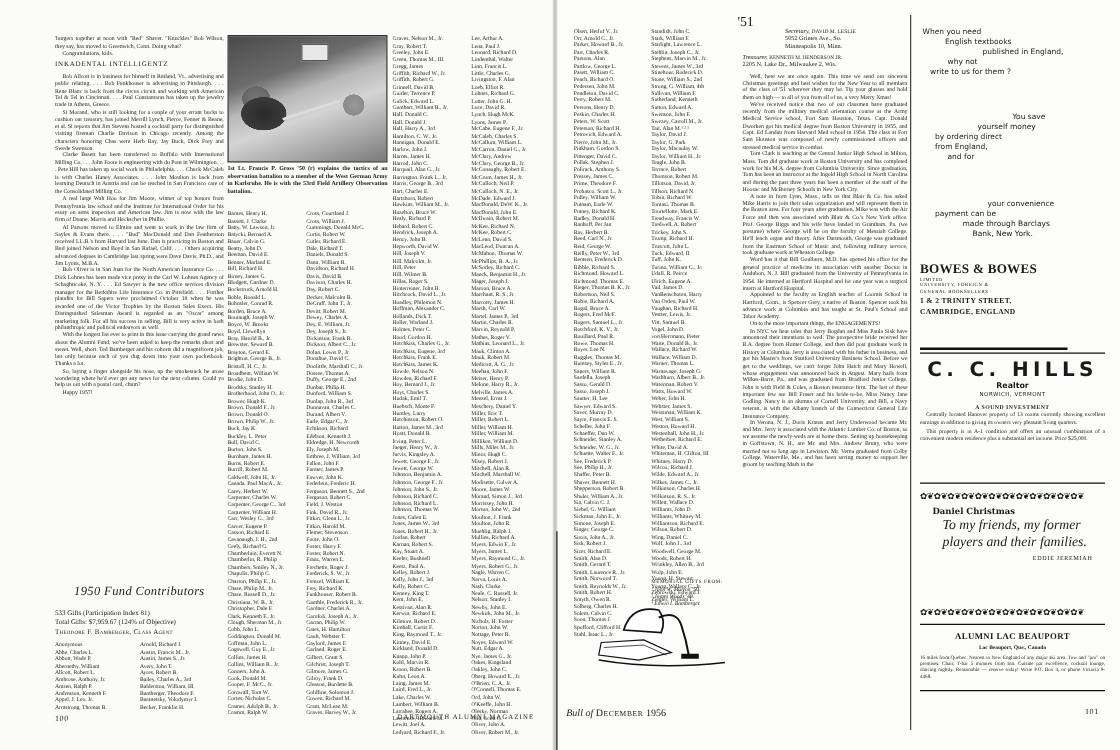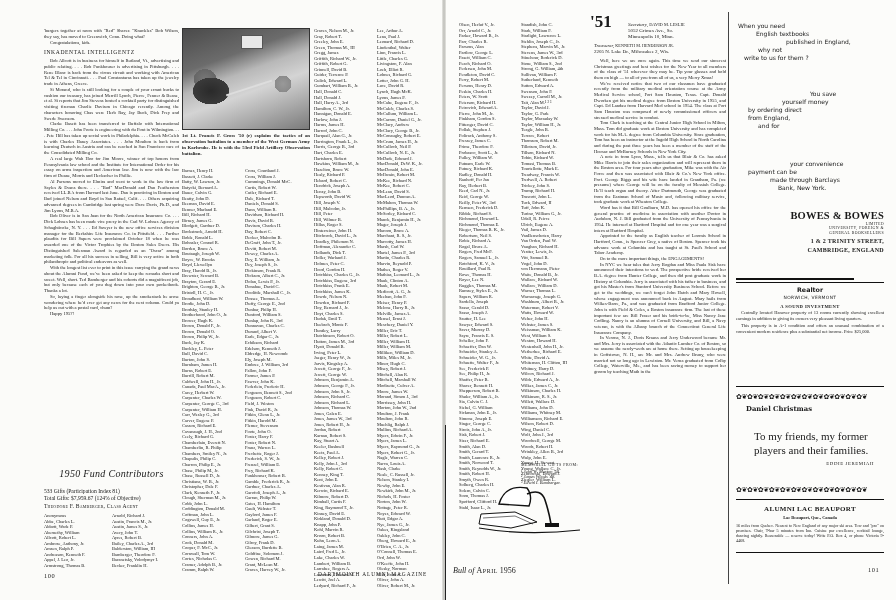--- a/index.html
+++ b/index.html
@@ -29,46 +29,46 @@
 .fund-lines{position:absolute;left:44px;top:488px;width:135px;font-size:5.6px;line-height:7.4px}
 .fund-lines .caps{font-variant:small-caps;letter-spacing:.2px}
 .page-num{position:absolute;font-size:6.4px;letter-spacing:.5px}
 .mag-footer{position:absolute;left:318px;top:571px;font-size:5.4px;letter-spacing:.9px}
 .issue{position:absolute;left:453px;top:566px;font-size:8px}
 .issue i{font-style:italic}
 .issue .sc{font-variant:small-caps;letter-spacing:.5px}
 .memorial-head{font-size:4px;letter-spacing:.5px;margin-bottom:1px}
 .memorial div{font-style:italic}
 .lamp{position:absolute;left:475px;top:478px;width:110px;height:60px}
-.class-num{position:absolute;left:590px;top:12px;font-size:17px;font-weight:bold}
+.class-num{position:absolute;left:590px;top:12px;font-size:11px;font-weight:normal}
 .class-sec{position:absolute;left:628px;top:22px;font-size:5px;line-height:6.1px}
 .class-sec .sc{font-variant:small-caps;font-size:4.4px}
 .class-tre{position:absolute;left:594px;top:43px;font-size:5px;line-height:6.1px}
 .class-tre i{font-style:italic}
 .col-rule{position:absolute;left:728px;top:12px;width:1px;height:572px;background:#444}
 .ad{position:absolute;left:736px;width:148px}
 .ad1{top:22px;height:222px;font-family:"DejaVu Sans",sans-serif;font-size:6px;line-height:8.4px}
 .ad1 div{position:absolute;white-space:nowrap}
-.bowes{top:258px;text-align:right}
+.bowes{top:258px;text-align:left}
 .bowes .big{font-size:10.5px;font-weight:bold;letter-spacing:.2px}
 .bowes .lim{font-size:3.6px;letter-spacing:.5px;margin-top:1px}
 .bowes .sub{font-size:3.8px;letter-spacing:.5px;line-height:4.6px}
 .bowes .addr{font-size:6px;font-weight:bold;letter-spacing:.3px;line-height:8.6px;margin-top:2px}
 .hrule{position:absolute;left:736px;width:148px;background:#111}
 .hills{top:298px;text-align:center}
 .hills .big{font-family:"DejaVu Sans",sans-serif;font-weight:bold;font-size:16px;letter-spacing:3.5px}
 .hills .realtor{font-family:"DejaVu Sans",sans-serif;font-size:6.3px;font-weight:bold}
 .hills .town{font-family:"DejaVu Sans",sans-serif;font-size:4.4px;letter-spacing:.4px;margin-top:2px}
 .hills .inv{font-size:4.6px;font-weight:bold;letter-spacing:.4px;margin-top:4px}
 .hills .body{font-size:4.5px;line-height:5.6px;text-align:justify;margin-top:1px}
 .hills .body p{text-indent:5px;margin-bottom:2px}
 .holly{position:absolute;left:736px;width:148px;height:8px;font-size:7px;line-height:8px;letter-spacing:-.4px;white-space:nowrap;overflow:hidden;color:#111;font-family:"DejaVu Sans",sans-serif}
 .xmas{top:412px}
 .xmas .mc{font-family:"DejaVu Serif",serif;font-weight:bold;font-size:6.8px;margin-left:10px}
-.xmas .msg{font-size:11px;line-height:14px;margin:16px 0 0 18px}
+.xmas .msg{font-style:italic;font-size:11px;line-height:14px;margin:0 0 0 18px}
 .xmas .sig{text-align:right;font-size:4.8px;letter-spacing:.6px;margin-top:4px;padding-right:10px}
 .chateau{top:506px;text-align:center}
 .chateau .big{font-size:7px;font-weight:bold;letter-spacing:.3px}
 .chateau .loc{font-size:4.4px;font-weight:bold;margin-top:2px}
 .chateau .body{font-size:4.1px;line-height:5px;text-align:justify;margin-top:3px}
 </style>
 </head>
 <body>
 
 <div id="left-page" class="page"></div>
@@ -675,21 +675,21 @@
   <path d="M24 26 Q30 6 52 10 Q58 18 54 28 Z" fill="#fff" stroke="#111" stroke-width="1.4"></path>
   <path d="M52 16 Q66 10 70 22 Q74 34 76 46" fill="none" stroke="#111" stroke-width="1.6"></path>
   <rect x="70" y="45" width="14" height="4" fill="#111"></rect>
   <path d="M6 36 L40 34 L62 44 L36 50 L4 46 Z" fill="#fff" stroke="#111" stroke-width="1"></path>
   <path d="M8 40 L40 38 L58 46" fill="none" stroke="#111" stroke-width=".6"></path>
   <path d="M4 50 Q50 58 105 52" fill="none" stroke="#111" stroke-width="1.2"></path>
 </svg>
 <div class="issue">
   <i>Bull</i>
   <i>of</i>
-  <span class="sc">April</span>
+  <span class="sc">December</span>
   <span>1956</span>
 </div>
 
 <div class="class-num">'51</div>
 <div class="class-sec">
   <div><i>Secretary,</i> <span class="sc">DAVID M. LESLIE</span></div>
   <div>5052 Grimes Ave., So.</div>
   <div>Minneapolis 10, Minn.</div>
 </div>
 <div class="class-tre">
@@ -732,20 +732,21 @@
   <div class="lim">LIMITED</div>
   <div class="sub">UNIVERSITY, FOREIGN &amp;</div>
   <div class="sub">GENERAL BOOKSELLERS</div>
   <div class="addr">1 &amp; 2 TRINITY STREET,</div>
   <div class="addr" style="margin-top:0">CAMBRIDGE, ENGLAND</div>
 </div>
 <div class="hrule" style="top:278px;height:1.5px;width:118px;"></div>
 <div class="hrule" style="top:282px;height:1px;"></div>
 
 <div class="ad hills" style="top:286px;">
+  <div class="big">C. C. HILLS</div>
   <div class="realtor">Realtor</div>
   <div class="town">NORWICH, VERMONT</div>
   <div class="inv">A SOUND INVESTMENT</div>
   <div class="body">
     <p>Centrally located Hanover property of 13 rooms currently showing excellent earnings in addition to giving its owners very pleasant living quarters.</p>
     <p>This property is in A-1 condition and offers an unusual combination of a convenient modern residence plus a substantial net income. Price $25,000.</p>
   </div>
 </div>
 <div class="hrule" style="top:386px;height:1px;"></div>
 

